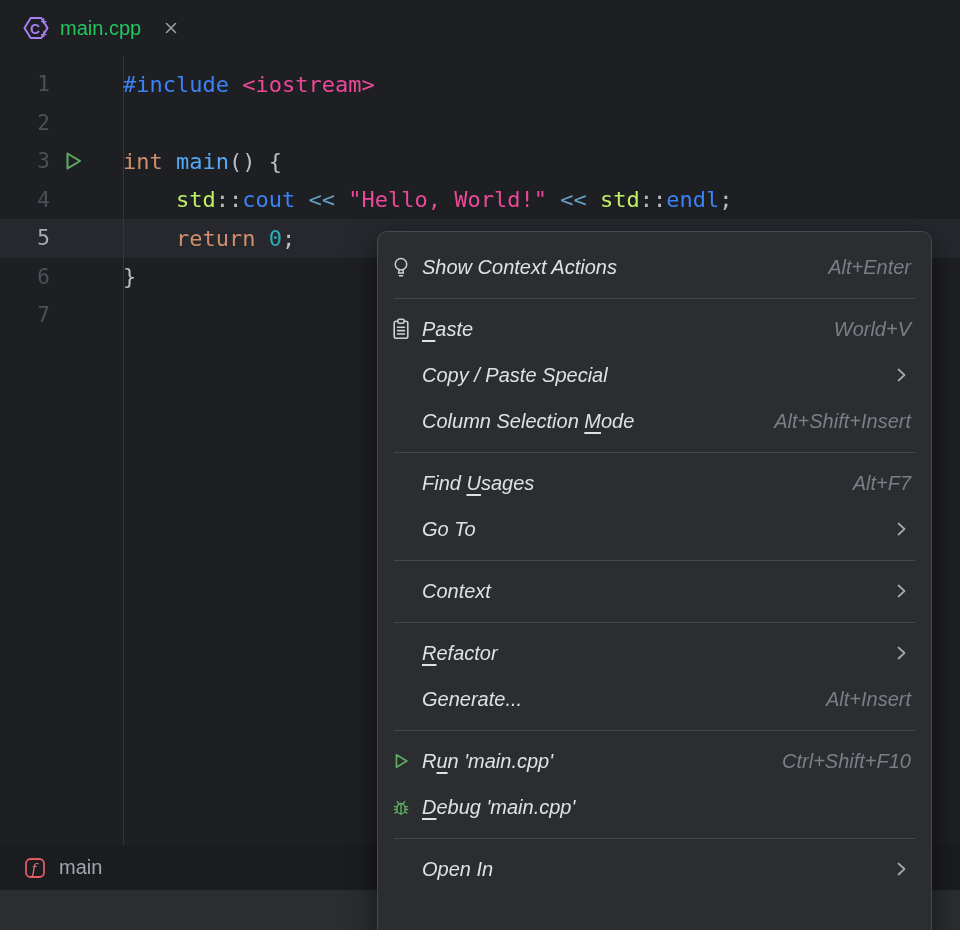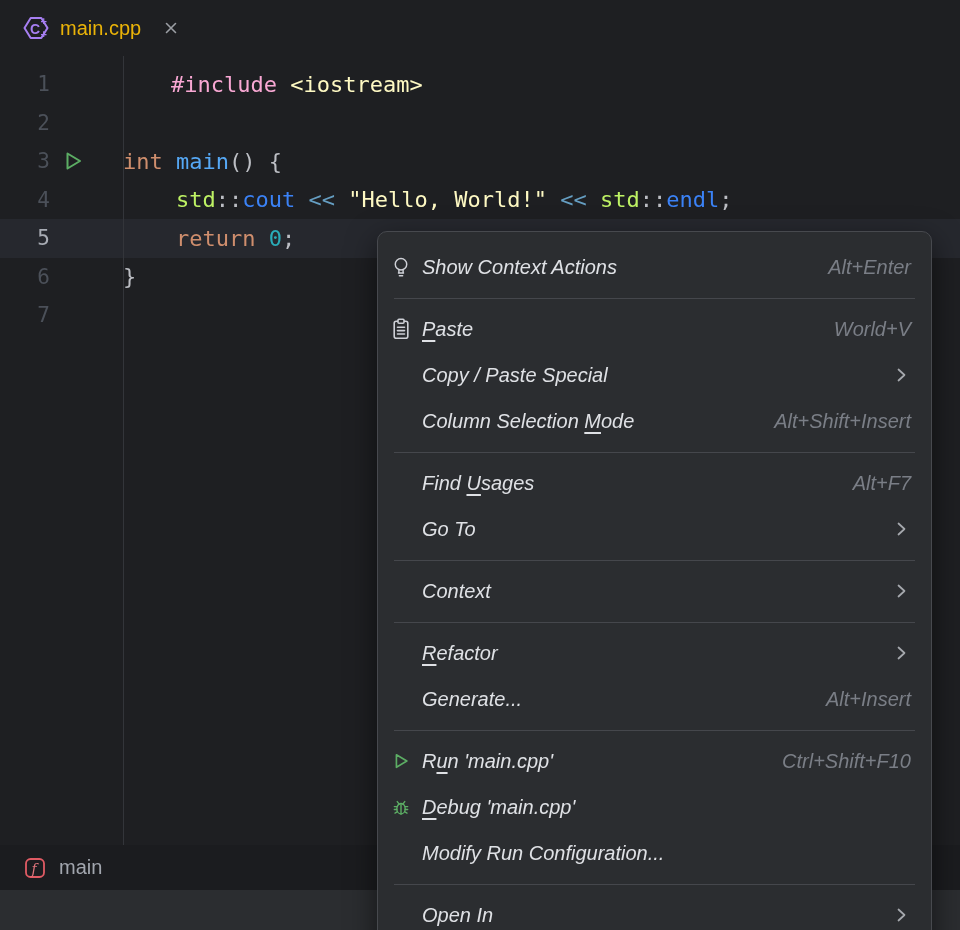--- a/index.html
+++ b/index.html
@@ -5,35 +5,35 @@
   html,body{margin:0;padding:0;}
   body{
     width:960px;height:930px;position:relative;overflow:hidden;
     background:#1e1f22;
     font-family:"Liberation Sans","DejaVu Sans",sans-serif;
     -webkit-font-smoothing:antialiased;
   }
   
   .tabbar{position:absolute;left:0;top:0;right:0;height:56px;background:#1e1f22;display:flex;align-items:stretch;}
   .tab{display:flex;align-items:center;padding:0 20px 0 22px;gap:10px;cursor:default;}
-  .tab .tab-title{color:#eab308;font-size:20px;}
+  .tab .tab-title{color:#22c55e;font-size:20px;}
   .tab .tab-close{display:flex;align-items:center;justify-content:center;width:20px;height:20px;margin-left:10px;border-radius:4px;}
   .tab-underline{position:absolute;left:2px;top:57px;width:206px;height:6px;border-radius:3px;background:#6a6e74;}
   
   .editor{position:absolute;left:0;top:56px;right:0;height:789px;background:#1e1f22;padding-top:9px;box-sizing:border-box;}
   .gutter-sep{position:absolute;left:123px;top:0;bottom:0;width:1px;background:#33353a;z-index:1;}
   .ed-row{display:flex;align-items:center;height:38.5px;position:relative;}
   .ed-row.current{background:#26282e;}
   .ln{width:50px;flex:none;text-align:right;color:#4b5059;font-family:"DejaVu Sans Mono","Liberation Mono",monospace;font-size:21px;}
   .ed-row.current .ln{color:#a8acb4;}
   .gut{width:73px;flex:none;display:flex;align-items:center;padding-left:11px;box-sizing:border-box;}
   .code{flex:1;font-family:"DejaVu Sans Mono","Liberation Mono",monospace;font-size:22px;white-space:pre;color:#bcbec4;z-index:2;}
   .tok-plain{color:#bcbec4;}
-  .tok-directive{color:#f9a8d4;padding-left:48px;}
-  .tok-string{color:#fef9c3;}
+  .tok-directive{color:#3b82f6;}
+  .tok-string{color:#ec4899;}
   .tok-keyword{color:#cf8e6d;}
   .tok-function{color:#56a8f5;}
   .tok-namespace{color:#bef264;}
   .tok-member{color:#3b82f6;}
   .tok-operator{color:#659ec2;}
   .tok-number{color:#2aacb8;}
   
   .menu{position:absolute;left:377px;top:231px;width:555px;height:980px;box-sizing:border-box;
     background:#2b2d30;border:1px solid #47494e;border-radius:10px;
     box-shadow:0 10px 30px rgba(0,0,0,.55);padding-top:12px;z-index:20;}
@@ -247,25 +247,20 @@
           <ellipse cx="12" cy="14" rx="5" ry="6.3"></ellipse>
           <path d="M12 7.7 V20.3"></path>
           <path d="M7.5 5.5 L9.8 8.6 M16.5 5.5 L14.2 8.6"></path>
           <path d="M4 11.5 H7 M4 15 H7 M4.8 19.3 L7.3 17.8"></path>
           <path d="M20 11.5 H17 M20 15 H17 M19.2 19.3 L16.7 17.8"></path>
         </svg>
       </span>
       <span class="mi-label"><u>D</u>ebug 'main.cpp'</span>
       <span class="mi-right"></span>
     </div>
-    <div class="menu-item">
-      <span class="mi-icon"></span>
-      <span class="mi-label">Modify Run Configuration...</span>
-      <span class="mi-right"></span>
-    </div>
     <div class="menu-sep"></div>
     <div class="menu-item">
       <span class="mi-icon"></span>
       <span class="mi-label">Open In</span>
       <span class="mi-right">
         <span class="icon-box">
           <svg width="20" height="20" viewBox="0 0 20 20" fill="none">
             <path d="M7.5 4.5 L13.5 10 L7.5 15.5" stroke="#a6a9ae" stroke-width="1.7" stroke-linecap="round" stroke-linejoin="round"></path>
           </svg>
         </span>

